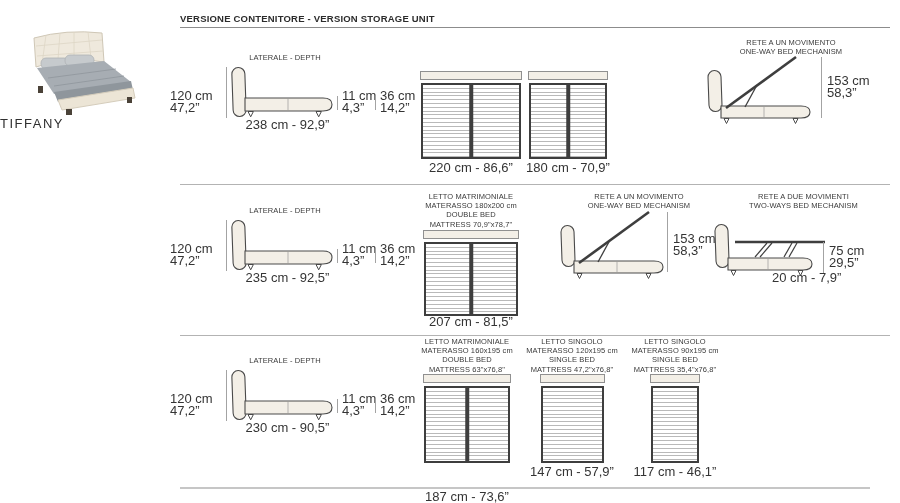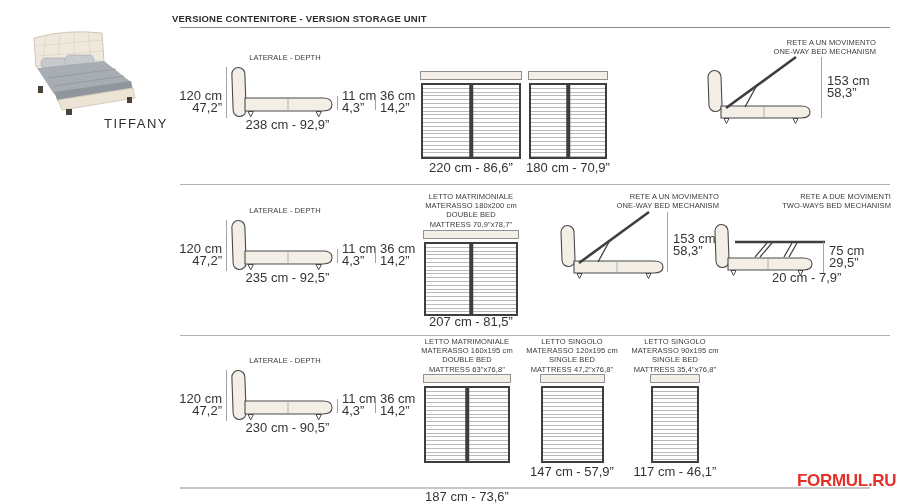--- a/index.html
+++ b/index.html
@@ -1,33 +1,33 @@
 <!DOCTYPE html>
 <html><head>
 <meta charset="utf-8">
 <style>
   html,body{margin:0;padding:0;background:#fff}
   #stage{position:relative;width:900px;height:503px;background:#ffffff;
          font-family:"Liberation Sans",sans-serif;color:#373737;overflow:hidden}
   .abs{position:absolute}
   .title{font-size:9.5px;font-weight:bold;letter-spacing:.2px;color:#2c2c2c;white-space:nowrap}
   .hdr{font-size:7.5px;line-height:9.2px;text-align:center;color:#3a3a3a;letter-spacing:.1px}
-  .hdr.l{text-align:right}
+  .hdr.l{text-align:center}
   .dim{font-size:13px;line-height:11.5px;color:#343434;white-space:nowrap}
-  .r{text-align:right}.c{text-align:center}
+  .r{text-align:left}.c{text-align:center}
   .vline{width:1px;background:#a3a3a3}
   .hrule{height:1px;background:#b3b3b3}
   .topview,.topview *{box-sizing:border-box}
   .topview{position:absolute}
   .topview .hb{position:absolute;left:-1px;right:-1px;top:0;height:9px;background:#f3efe7;border:1px solid #909090}
   .topview .slats{position:absolute;left:0;right:0;top:12px;border:2.5px solid #3e3e3e;
         background:repeating-linear-gradient(to bottom,#ffffff 0 2.8px,#b9b9b9 2.8px 3.8px)}
   .topview .cbar{position:absolute;top:0;bottom:0;left:50%;width:3.5px;transform:translateX(-50%);background:#3e3e3e}
   .wm{font-size:17px;font-weight:bold;letter-spacing:-.3px;color:#e53028;white-space:nowrap}
-  .pname{font-size:13px;letter-spacing:1.5px;color:#2f2f2f;text-align:right}
+  .pname{font-size:13px;letter-spacing:1.5px;color:#2f2f2f;text-align:left}
 </style>
 </head>
 <body>
 
 <svg width="0" height="0" style="position:absolute">
   <defs>
     <g id="sym-side">
       <g stroke="#4a4a4a" fill="#f3efe7" stroke-width="1.1">
         <rect x="3.5" y="1.5" width="13" height="49" rx="6.5" transform="rotate(-2 10 26)"></rect>
         <path d="M16,32 L94,32 Q103,32 103,38.5 Q103,45 94,45 L16,45 Z"></path>
@@ -79,21 +79,21 @@
   </defs>
 </svg>
 
 <div id="stage">
 
   <svg class="abs" style="left:4px;top:26px" width="154" height="90" viewBox="0 0 154 90">
       <use href="#sym-photo"></use>
     </svg>
   <div class="abs pname" style="left:0;top:116px;width:168px">TIFFANY</div>
 
-  <div class="abs title" style="left:172px;top:13px;width:710px">VERSIONE CONTENITORE - VERSION STORAGE UNIT</div>
+  <div class="abs title" style="left:180px;top:13px;width:710px">VERSIONE CONTENITORE - VERSION STORAGE UNIT</div>
   <div class="abs hrule" style="left:180px;top:27px;width:710px;background:#8c8c8c"></div>
 
   <div class="abs hrule" style="left:180px;top:184px;width:710px"></div>
   <div class="abs hrule" style="left:180px;top:335px;width:710px"></div>
   <div class="abs hrule" style="left:180px;top:487px;width:690px;height:2px;background:#c6c6c6"></div>
 
   <div class="abs hdr" style="left:225px;top:53px;width:120px">LATERALE - DEPTH</div>
   <div class="abs dim r" style="left:170px;top:90px;width:52px">
     <div>120 cm</div>
     <div>47,2”</div>
@@ -257,15 +257,14 @@
     <div>MATERASSO 90x195 cm</div>
     <div>SINGLE BED</div>
     <div>MATTRESS 35,4"x76,8"</div>
   </div>
   <div class="topview" style="left:651px;top:374px;width:48px;height:89px">
     <div class="hb"></div>
     <div class="slats" style="height:77px"></div>
   </div>
   <div class="abs dim c" style="left:621px;top:466px;width:108px">117 cm - 46,1”</div>
 
-  <div class="abs wm" style="left:797px;top:471px">FORMUL.RU</div>
 
 </div>
 
 </body></html>

